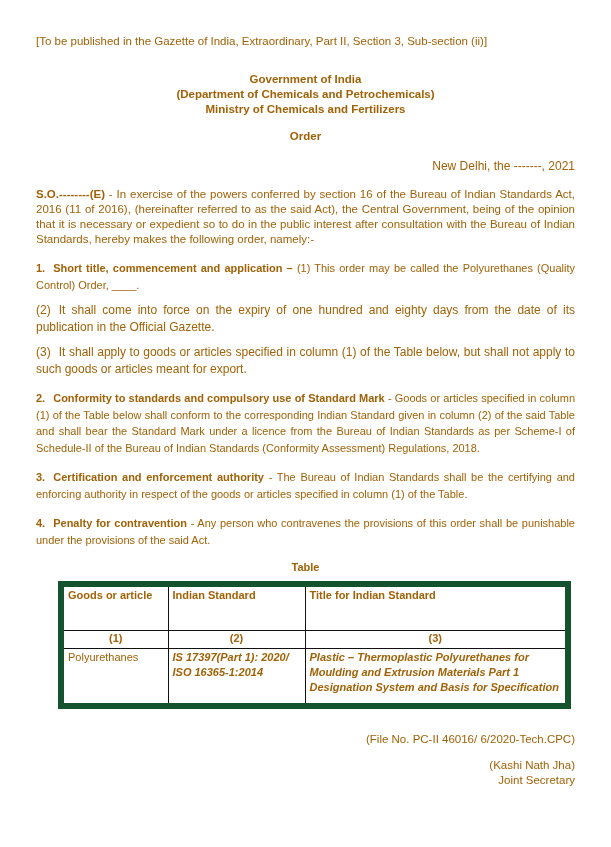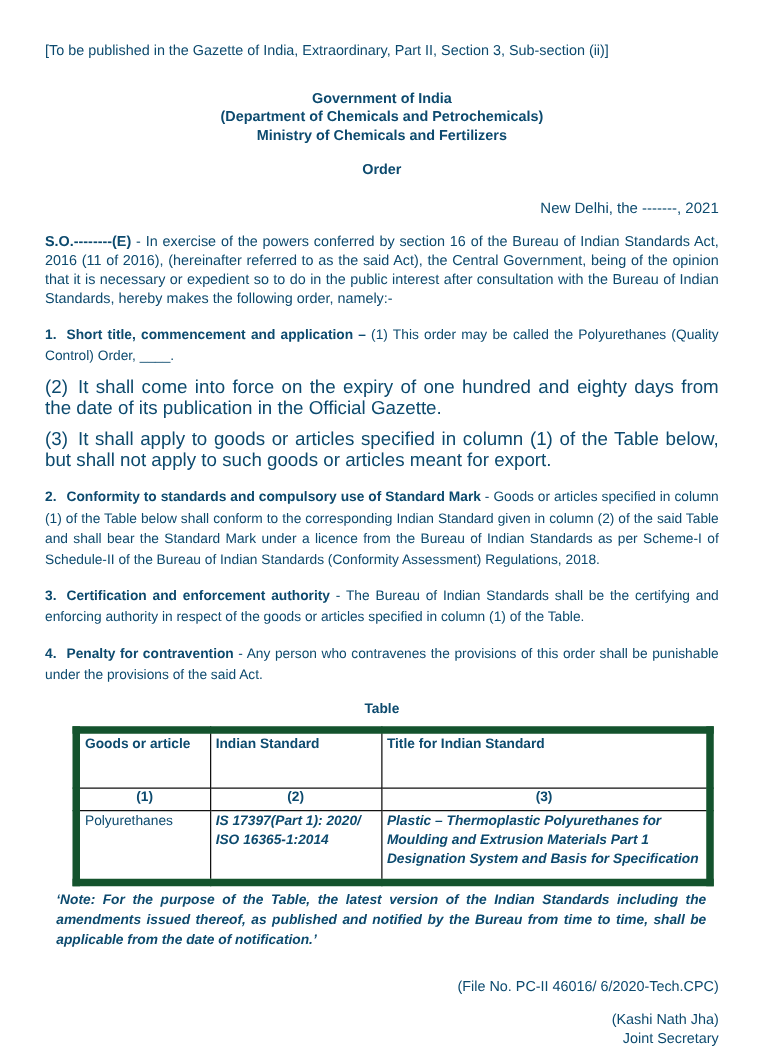--- a/index.html
+++ b/index.html
@@ -9,21 +9,21 @@
   }
   .page {
     position: relative;
     width: 611px;
     height: 847px;
     margin: 0 auto;
     background: #ffffff;
     box-sizing: border-box;
     padding: 28px 36px 20px 36px;
     font-family: "Liberation Sans", "DejaVu Sans", sans-serif;
-    color: #0c4a6e;
+    color: #a16207;
     overflow: hidden;
   }
   .gazette-line {
     font-size: 11.5px;
     line-height: 15px;
     margin: 6px 0 0 0;
     text-align: left;
   }
   .header-block {
     text-align: center;
@@ -51,21 +51,21 @@
     text-align: justify;
     margin: 13px 0 0 0;
   }
   p.clause {
     font-size: 11px;
     line-height: 16.5px;
     text-align: justify;
     margin: 13px 0 0 0;
   }
   p.subclause {
-    font-size: 15px;
+    font-size: 12px;
     line-height: 16.5px;
     text-align: justify;
     margin: 9px 0 0 0;
   }
   .cnum { margin-right: 8px; }
   .lead-bold { font-weight: bold; }
   .table-caption {
     text-align: center;
     font-weight: bold;
     font-size: 11px;
@@ -169,21 +169,20 @@
       <td>(3)</td>
     </tr>
     <tr class="data">
       <td>Polyurethanes</td>
       <td class="bi">IS 17397(Part 1): 2020/ ISO 16365-1:2014</td>
       <td class="bi">Plastic – Thermoplastic Polyurethanes for Moulding and Extrusion Materials Part 1 Designation System and Basis for Specification</td>
     </tr>
   </tbody>
     </table>
 
-  <p class="note">‘Note: For the purpose of the Table, the latest version of the Indian Standards including the amendments issued thereof, as published and notified by the Bureau from time to time, shall be applicable from the date of notification.’</p>
 
   <div class="file-no">(File No. PC-II 46016/ 6/2020-Tech.CPC)</div>
 
   <div class="signature">
     <div>(Kashi Nath Jha)</div>
     <div>Joint Secretary</div>
   </div>
 
 </div>
 

